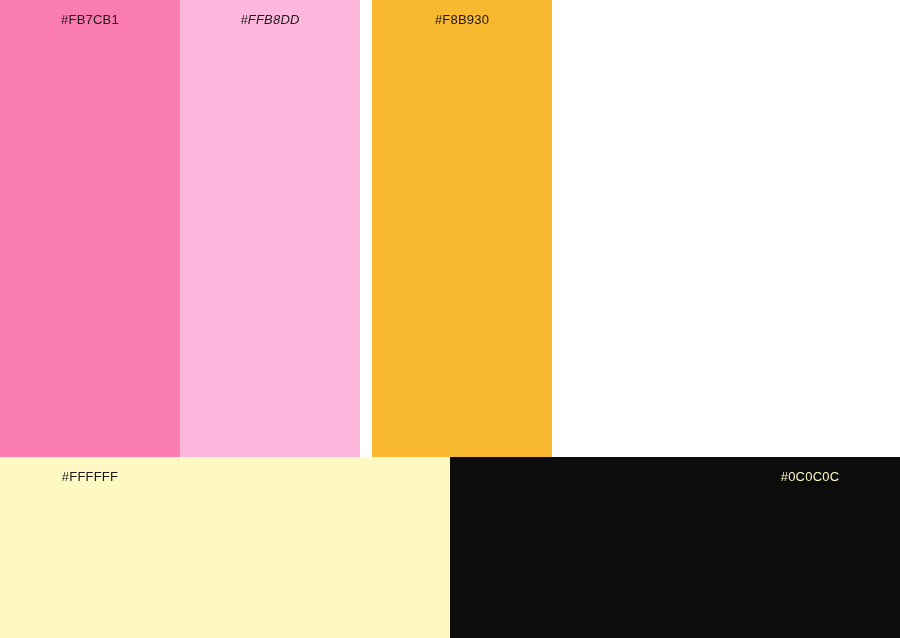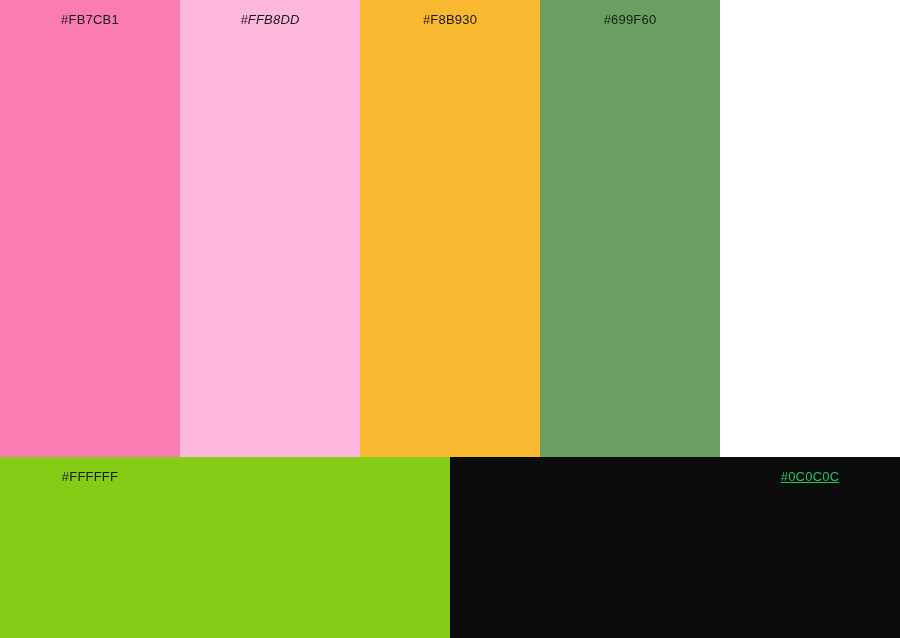--- a/index.html
+++ b/index.html
@@ -61,53 +61,49 @@
   }
   .swatch-black .swatch-label {
     right: 0;
     width: 180px;
     text-align: center;
   }
   .label-dark {
     color: #1a1a1a;
   }
   .label-light {
-    color: #22c55e;
-    text-decoration: underline;
+    color: #fef9c3;
   }
 </style>
 </head>
 <body>
 
 <div class="palette">
 
   <div class="row row-top">
 
     <div class="swatch swatch-top" style="background-color: rgb(251, 124, 177);">
       <span class="swatch-label label-dark">#FB7CB1</span>
     </div>
 
     <div class="swatch swatch-top" style="background-color: rgb(255, 184, 221); font-style: italic;">
       <span class="swatch-label label-dark">#FFB8DD</span>
     </div>
 
-    <div class="swatch swatch-top" style="background-color: rgb(248, 185, 48);">
+    <div class="swatch swatch-top" style="background-color: rgb(248, 185, 48); margin-left: 12px;">
       <span class="swatch-label label-dark">#F8B930</span>
     </div>
 
 
-    <div class="swatch swatch-top" style="background-color: rgb(105, 159, 96);">
-      <span class="swatch-label label-dark">#699F60</span>
-    </div>
 
   </div>
 
   <div class="row row-bottom">
 
-    <div class="swatch swatch-white" style="background-color: #84cc16;">
+    <div class="swatch swatch-white" style="background-color: #fef9c3;">
       <span class="swatch-label label-dark">#FFFFFF</span>
     </div>
 
     <div class="swatch swatch-black" style="background-color: rgb(12, 12, 12);">
       <span class="swatch-label label-light">#0C0C0C</span>
     </div>
 
   </div>
 
 </div>

